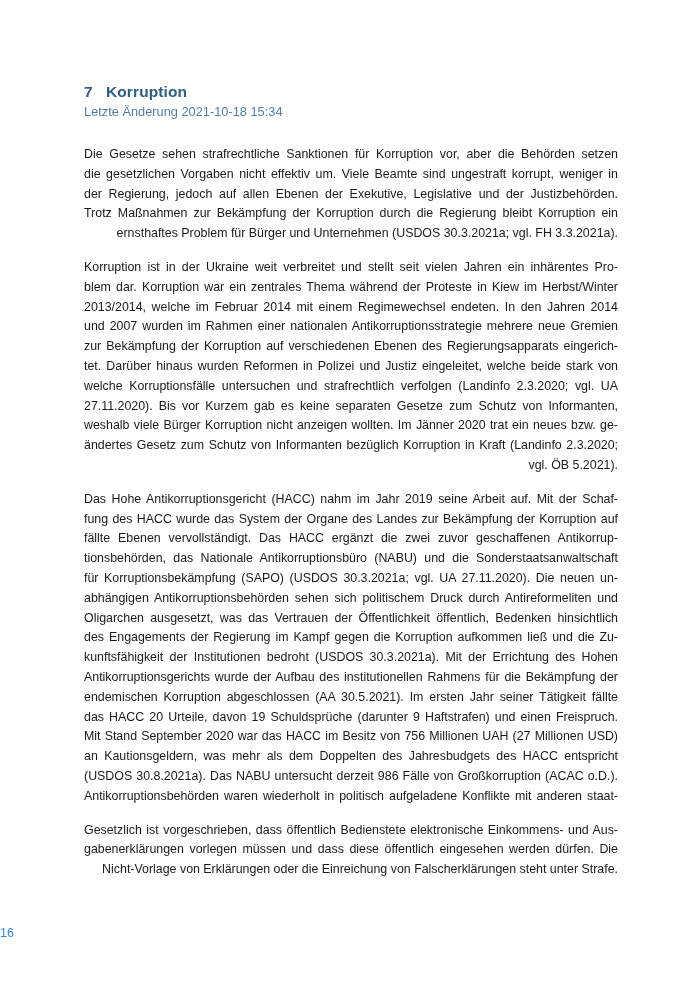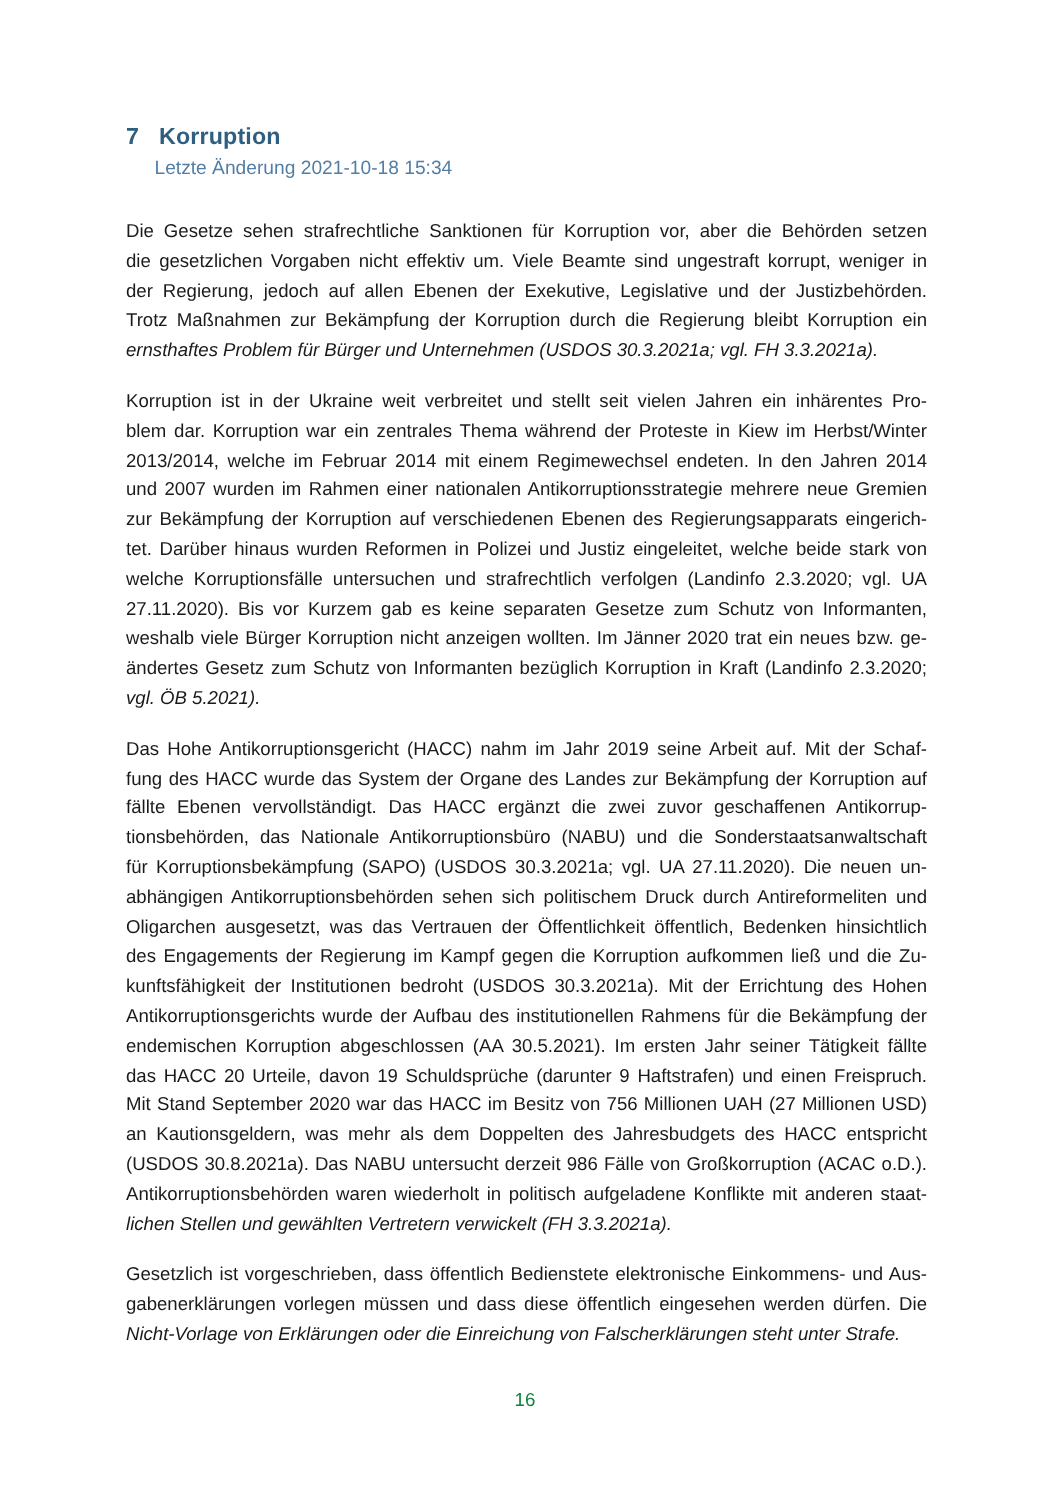--- a/index.html
+++ b/index.html
@@ -21,47 +21,45 @@
     color: var(--heading, #2e5e80);
     line-height: 1.1;
     letter-spacing: 0.1px;
   }
   .h-num { display: inline-block; width: 22px; }
   .updated {
     position: absolute; top: 104.5px; left: 84px;
     font-size: 12.8px;
     color: var(--updated, #527ea6);
     line-height: 1.15;
-    margin-left: 19px;
   }
   .bodytext {
     position: absolute; top: 131px; left: 84px;
     width: 534px;
     font-size: 12.4px;
     line-height: 19.8px;
     color: var(--body, #1a1a1a);
   }
   .para { margin: 14px 0 7px 0; }
   .line {
     text-align: justify;
     text-align-last: justify;
     text-justify: inter-word;
     white-space: normal;
   }
   .line.last {
-    text-align: left;
+    text-align: right;
     text-align-last: auto;
-    font-style: italic;
   }
   .pageno {
     position: absolute; top: 926px; left: 0;
     width: 700px;
-    text-align: center;
+    text-align: left;
     font-size: 12.5px;
-    color: #15803d;
+    color: #3b82f6;
   }
 </style>
 </head>
 <body>
 
 <div class="page">
 
   <div class="heading">
     <span class="h-num">7</span><span class="h-title">Korruption</span>
   </div>
@@ -99,21 +97,20 @@
         <div class="line">Oligarchen ausgesetzt, was das Vertrauen der Öffentlichkeit öffentlich, Bedenken hinsichtlich</div>
         <div class="line">des Engagements der Regierung im Kampf gegen die Korruption aufkommen ließ und die Zu-</div>
         <div class="line">kunftsfähigkeit der Institutionen bedroht (USDOS 30.3.2021a). Mit der Errichtung des Hohen</div>
         <div class="line">Antikorruptionsgerichts wurde der Aufbau des institutionellen Rahmens für die Bekämpfung der</div>
         <div class="line">endemischen Korruption abgeschlossen (AA 30.5.2021). Im ersten Jahr seiner Tätigkeit fällte</div>
         <div class="line">das HACC 20 Urteile, davon 19 Schuldsprüche (darunter 9 Haftstrafen) und einen Freispruch.</div>
         <div class="line">Mit Stand September 2020 war das HACC im Besitz von 756 Millionen UAH (27 Millionen USD)</div>
         <div class="line">an Kautionsgeldern, was mehr als dem Doppelten des Jahresbudgets des HACC entspricht</div>
         <div class="line">(USDOS 30.8.2021a). Das NABU untersucht derzeit 986 Fälle von Großkorruption (ACAC o.D.).</div>
         <div class="line">Antikorruptionsbehörden waren wiederholt in politisch aufgeladene Konflikte mit anderen staat-</div>
-        <div class="line last">lichen Stellen und gewählten Vertretern verwickelt (FH 3.3.2021a).</div>
       </div>
       <div class="para">
         <div class="line">Gesetzlich ist vorgeschrieben, dass öffentlich Bedienstete elektronische Einkommens- und Aus-</div>
         <div class="line">gabenerklärungen vorlegen müssen und dass diese öffentlich eingesehen werden dürfen. Die</div>
         <div class="line last">Nicht-Vorlage von Erklärungen oder die Einreichung von Falscherklärungen steht unter Strafe.</div>
       </div>
     </div>
 
   <div class="pageno">16</div>
 

